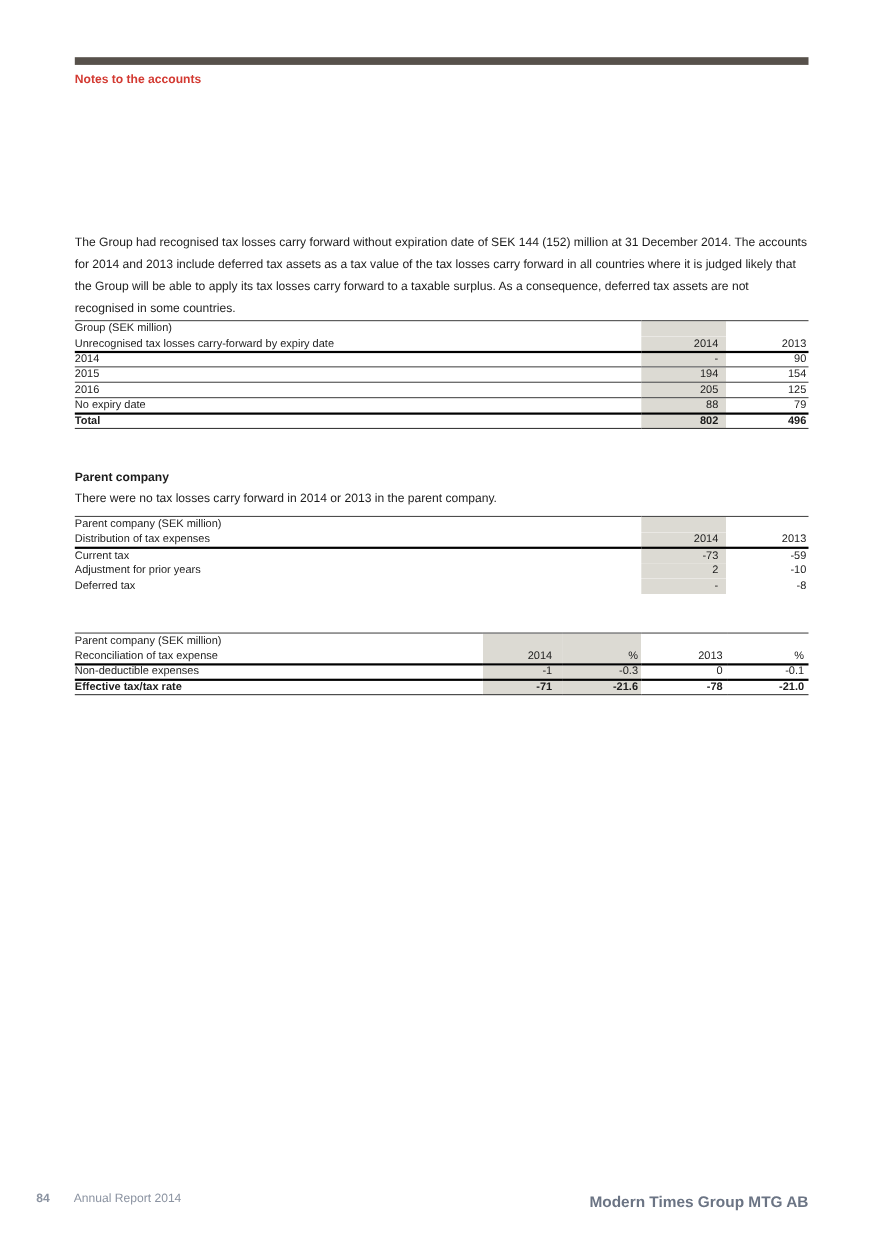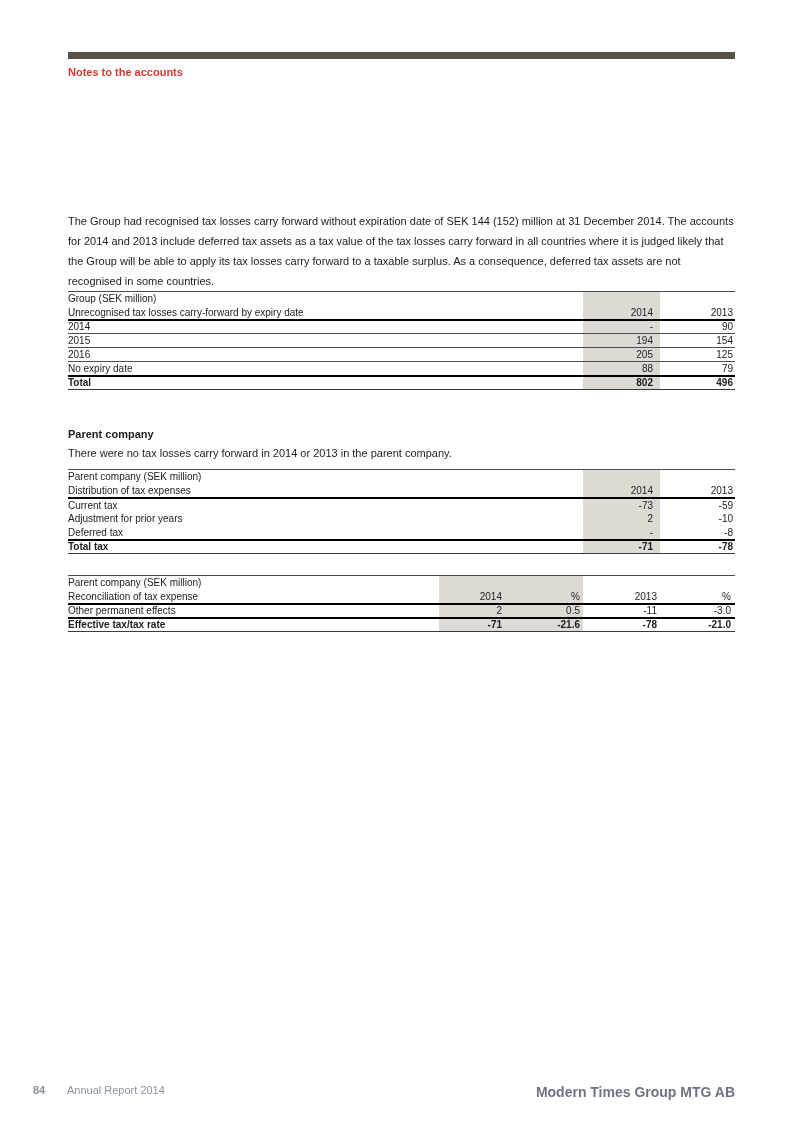--- a/index.html
+++ b/index.html
@@ -185,25 +185,20 @@
       <tr>
         <td>Adjustment for prior years</td>
         <td class="shade num pr1">2</td>
         <td class="num pr2">-10</td>
       </tr>
       <tr>
         <td>Deferred tax</td>
         <td class="shade num pr1">-</td>
         <td class="num pr2">-8</td>
       </tr>
-      <tr class="total-row">
-        <td>Total tax</td>
-        <td class="shade num pr1">-71</td>
-        <td class="num pr2">-78</td>
-      </tr>
     </tbody>
   </table>
 
   <table class="tbl t3 v4" style="top:575px">
     <colgroup>
         <col style="width:371px">
         <col style="width:72px">
         <col style="width:72px">
         <col style="width:78px">
         <col style="width:74px">
@@ -217,25 +212,25 @@
         <td></td>
       </tr>
       <tr class="head-row">
         <td>Reconciliation of tax expense</td>
         <td class="shade num pc1">2014</td>
         <td class="shade num pc2">%</td>
         <td class="num pc3">2013</td>
         <td class="num pc4">%</td>
       </tr>
       <tr class="data-lined">
-        <td>Other permanent effects</td>
-        <td class="shade num pc1">2</td>
-        <td class="shade num pc2">0.5</td>
-        <td class="num pc3">-11</td>
-        <td class="num pc4">-3.0</td>
+        <td>Non-deductible expenses</td>
+        <td class="shade num pc1">-1</td>
+        <td class="shade num pc2">-0.3</td>
+        <td class="num pc3">0</td>
+        <td class="num pc4">-0.1</td>
       </tr>
       <tr class="total-row">
         <td>Effective tax/tax rate</td>
         <td class="shade num pc1">-71</td>
         <td class="shade num pc2">-21.6</td>
         <td class="num pc3">-78</td>
         <td class="num pc4">-21.0</td>
       </tr>
     </tbody>
   </table>

